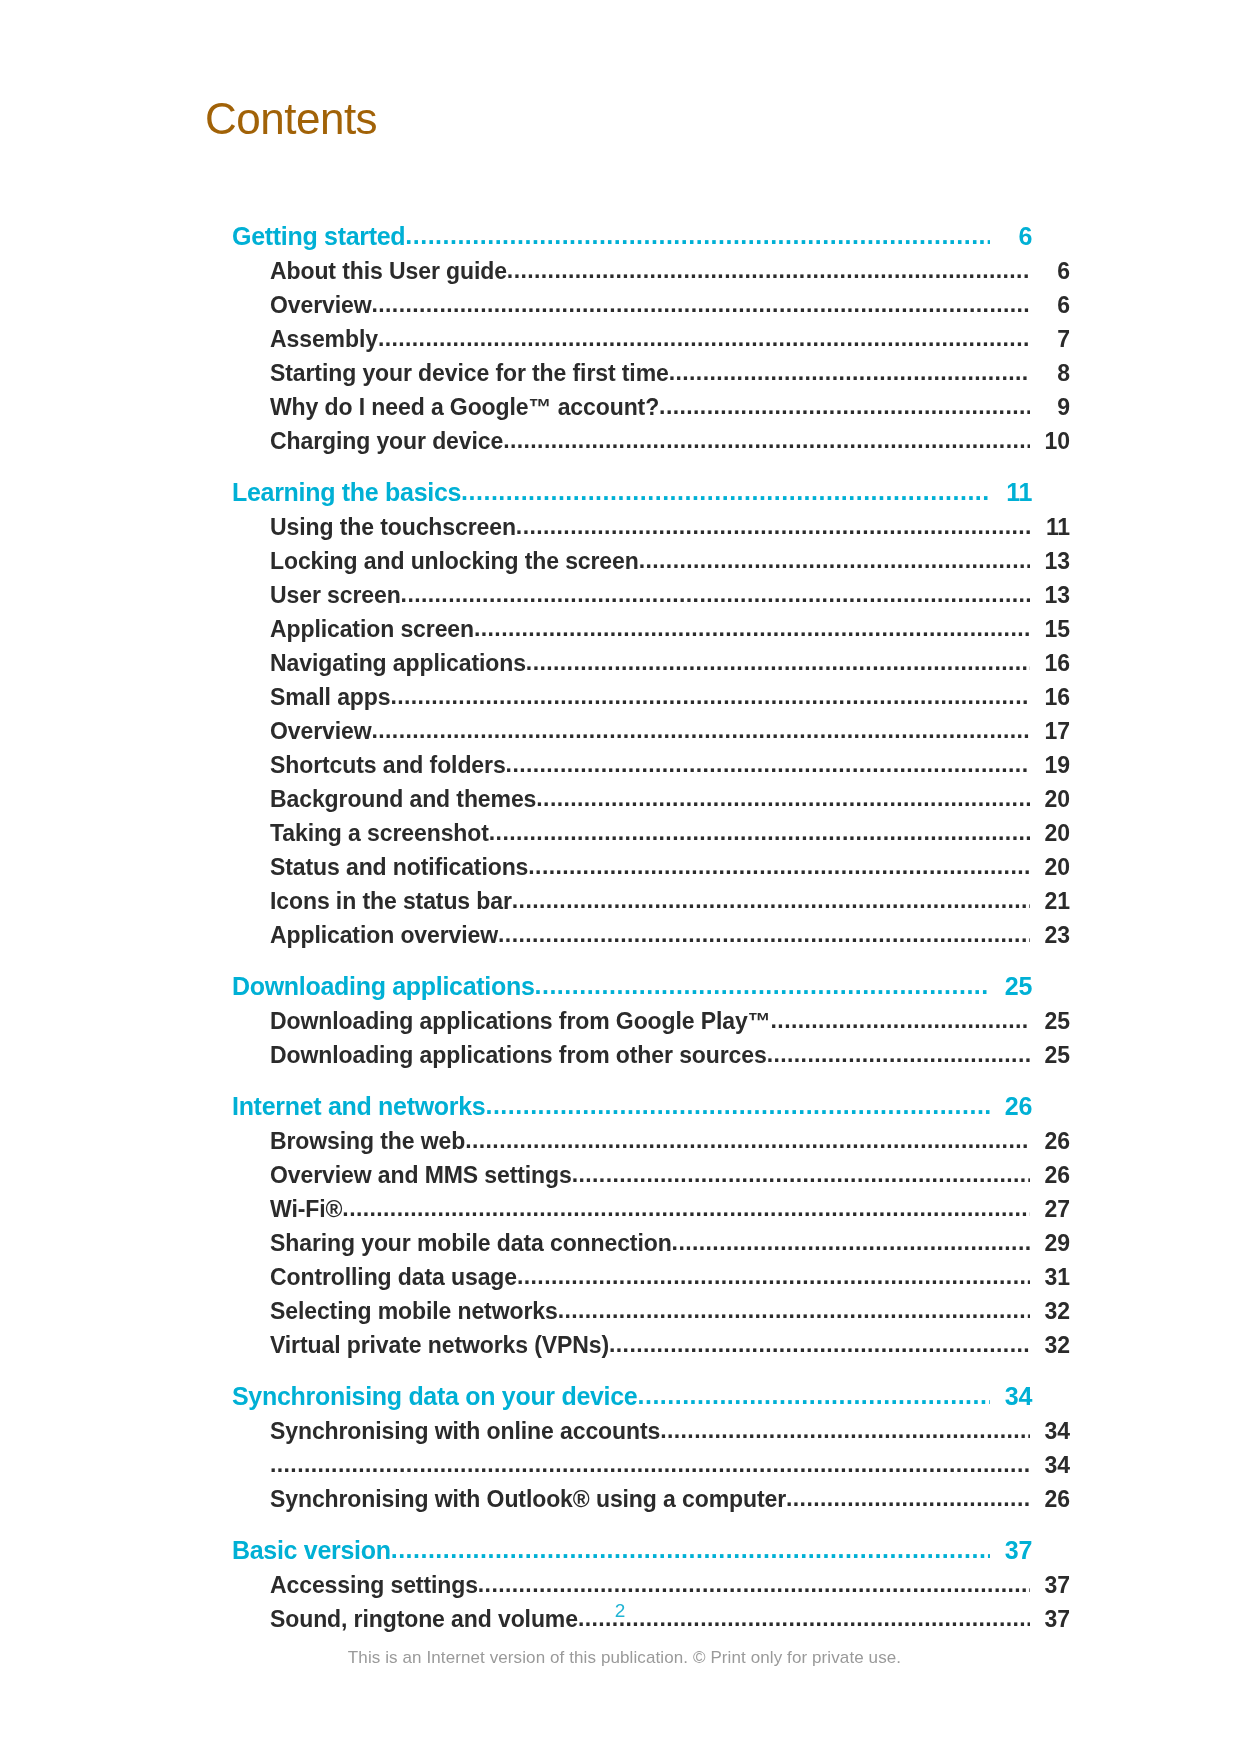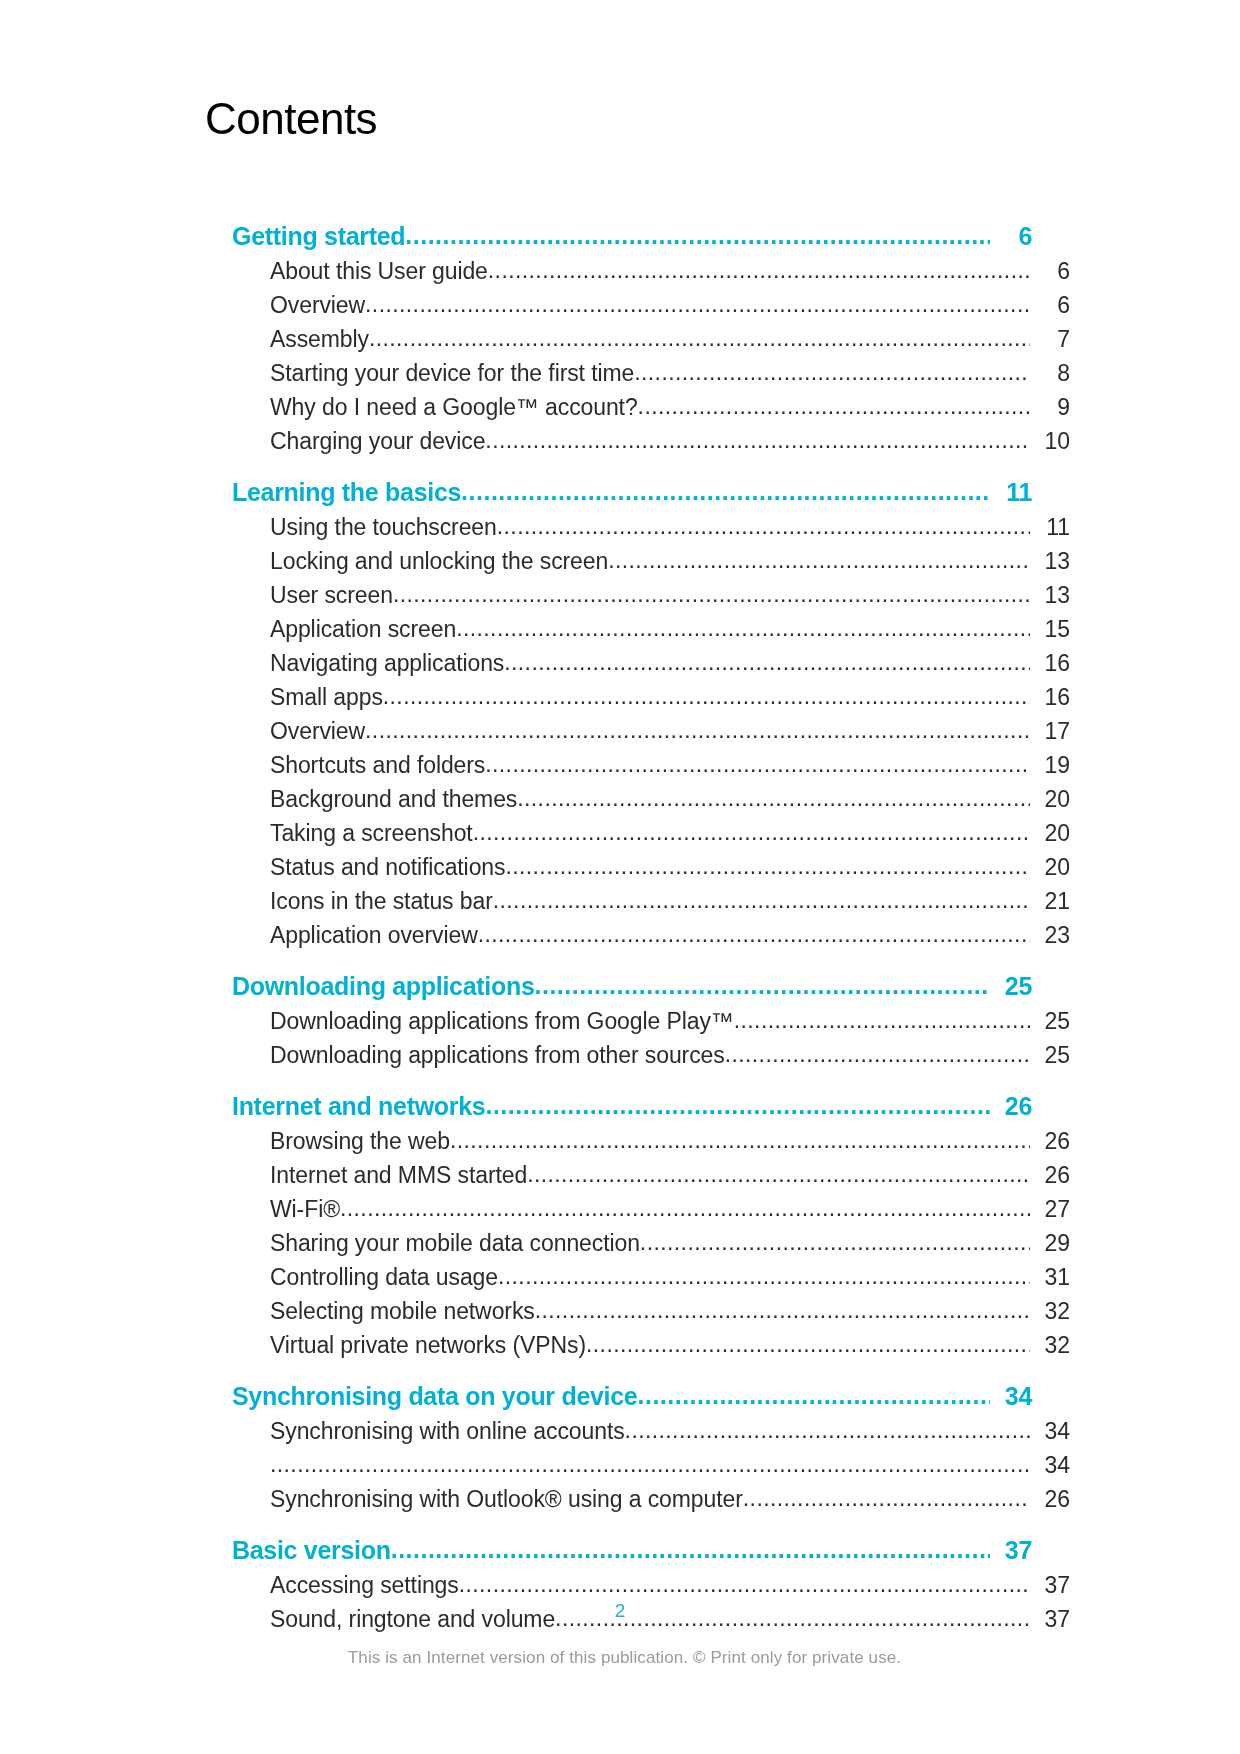--- a/index.html
+++ b/index.html
@@ -19,21 +19,21 @@
     left: 0; top: 0;
     width: 1240px;
     height: 1754px;
     background: #ffffff;
   }
   .toc-title {
     position: absolute;
     left: 205px;
     top: 97px;
     font-size: 44px;
-    color: #000000;
+    color: #a16207;
     letter-spacing: -0.5px;
     font-weight: 400;
     line-height: 1;
   }
   .toc-body {
     position: absolute;
     left: 232px;
     top: 218px;
     width: 800px;
   }
@@ -78,21 +78,21 @@
   }
   .row.section .pageno {
     min-width: 42px;
     font-weight: bold;
   }
 
   
   .row.item {
     color: #2b2b2b;
     font-size: 23px;
-    font-weight: 400;
+    font-weight: 700;
     line-height: 34px;
     margin-left: 38px;
     letter-spacing: -0.1px;
   }
   .row.item .leader {
     color: #2b2b2b;
     font-size: 23px;
     letter-spacing: 0.4px;
   }
   .row.item .pageno {
@@ -260,21 +260,21 @@
           <span class="label">Internet and networks</span>
           <span class="leader">................................................................................................................................................................................................................................................................................................................................................................................................................</span>
           <span class="pageno">26</span>
         </div>
         <div class="row item">
           <span class="label">Browsing the web</span>
           <span class="leader">................................................................................................................................................................................................................................................................................................................................................................................................................</span>
           <span class="pageno">26</span>
         </div>
         <div class="row item">
-          <span class="label">Internet and MMS started </span>
+          <span class="label">Overview and MMS settings </span>
           <span class="leader">................................................................................................................................................................................................................................................................................................................................................................................................................</span>
           <span class="pageno">26</span>
         </div>
         <div class="row item">
           <span class="label">Wi-Fi®</span>
           <span class="leader">................................................................................................................................................................................................................................................................................................................................................................................................................</span>
           <span class="pageno">27</span>
         </div>
         <div class="row item">
           <span class="label">Sharing your mobile data connection</span>

